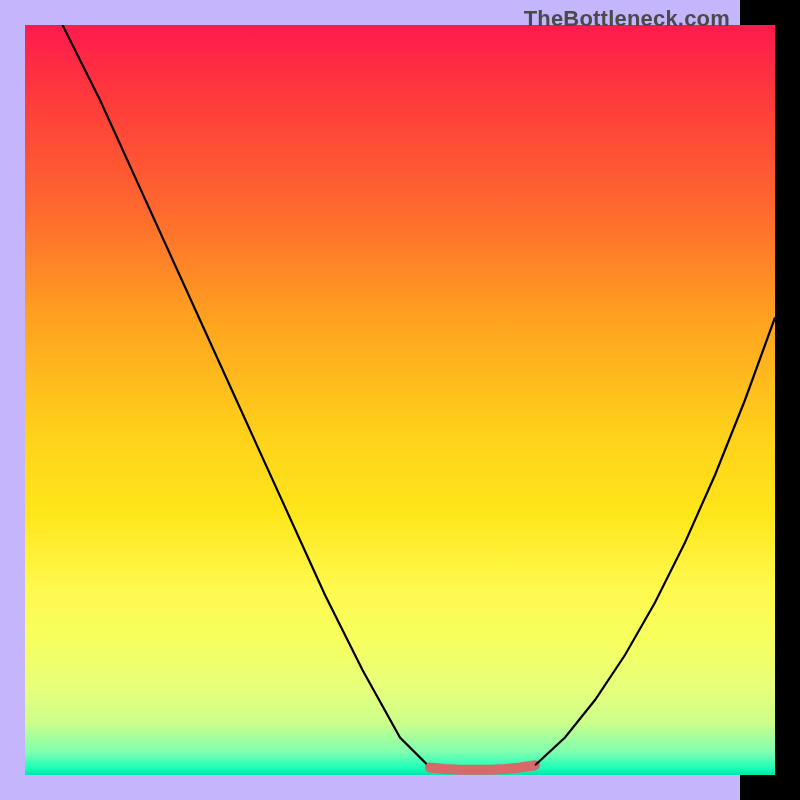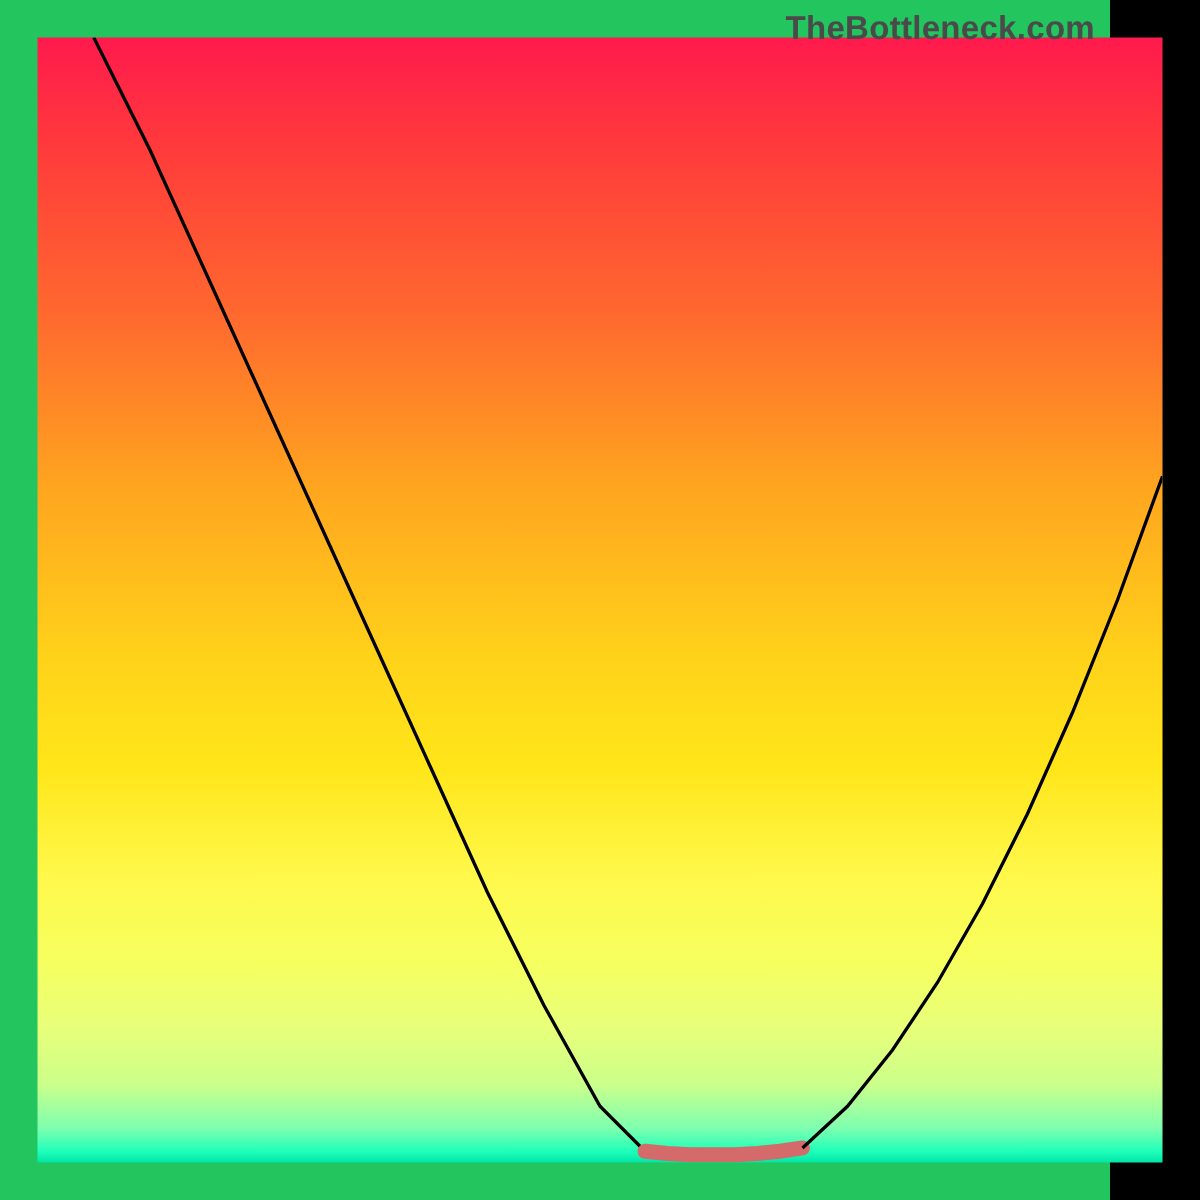--- a/index.html
+++ b/index.html
@@ -9,21 +9,21 @@
     height: 800px;
     background: #000;
     overflow: hidden;
   }
   .frame {
     position: absolute;
     left: 0;
     top: 0;
     width: 740px;
     height: 800px;
-    background: #22c55e;
+    background: #c4b5fd;
   }
   .plot-area {
     position: absolute;
     left: 25px;
     top: 25px;
     width: 750px;
     height: 750px;
     background: linear-gradient(to bottom,
       #ff1a4d 0%,
       #ff3b3b 10%,

